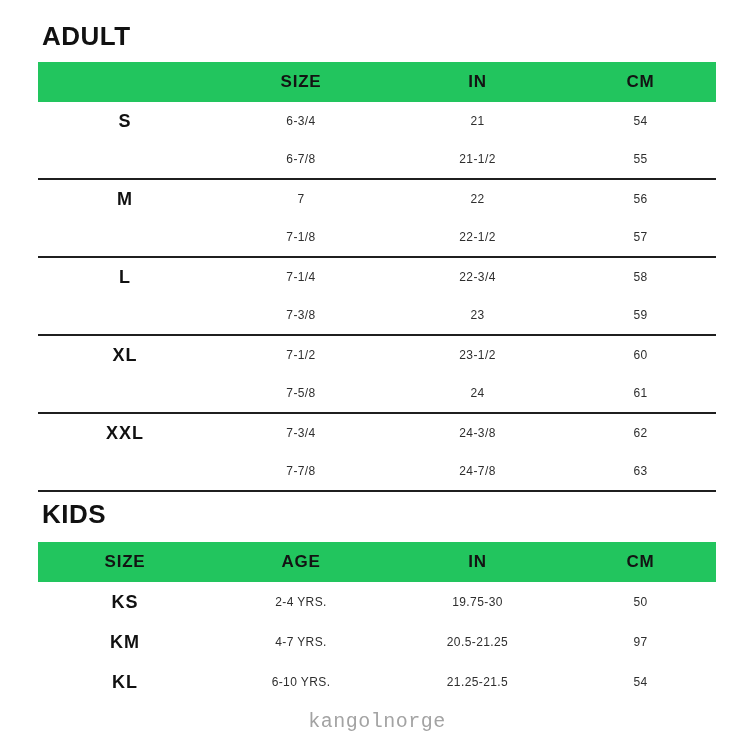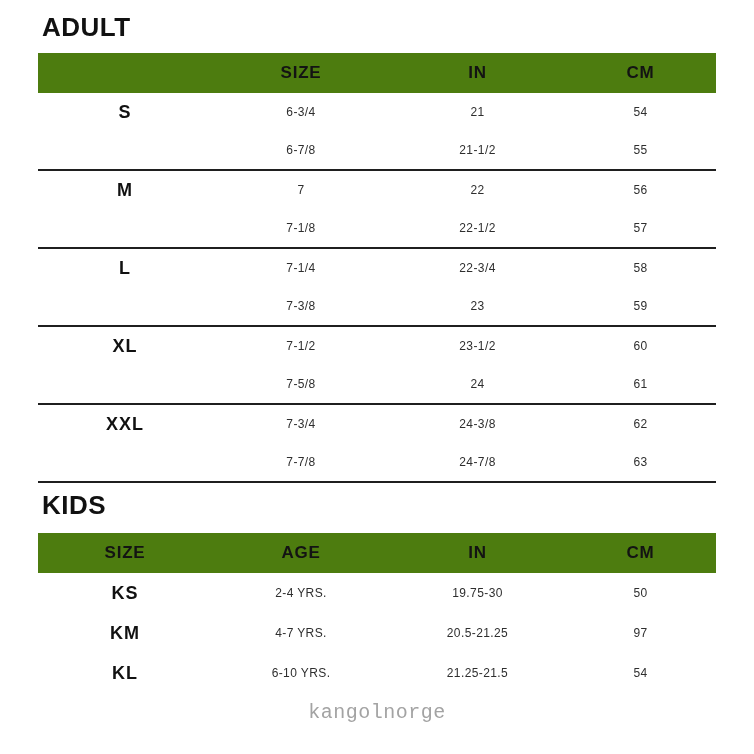--- a/index.html
+++ b/index.html
@@ -4,41 +4,41 @@
 <style>
   * { box-sizing: border-box; }
   html, body {
     margin: 0; padding: 0;
     width: 754px; height: 754px;
     background: #ffffff;
     font-family: "Liberation Sans", "DejaVu Sans", sans-serif;
     color: #131313;
     overflow: hidden;
   }
-  .page { padding-top: 13px; }
+  .page { padding-top: 22px; }
 
   .section-title {
     margin: 0 0 0 42px;
     font-size: 26px;
     line-height: 28px;
     font-weight: 800;
     letter-spacing: 0.5px;
     color: #111111;
   }
   .section-title.kids { margin-top: 8px; }
 
   .table { width: 678px; margin: 12px 0 0 38px; }
   .table.kids-table { margin-top: 14px; }
 
   .thead {
     display: grid;
     grid-template-columns: 174px 178px 175px 151px;
     height: 40px;
     align-items: center;
-    background: #4d7c0f;
+    background: #22c55e;
   }
   .th {
     text-align: center;
     font-weight: 700;
     font-size: 17px;
     letter-spacing: 0.8px;
     color: #131313;
   }
 
   .trow {

